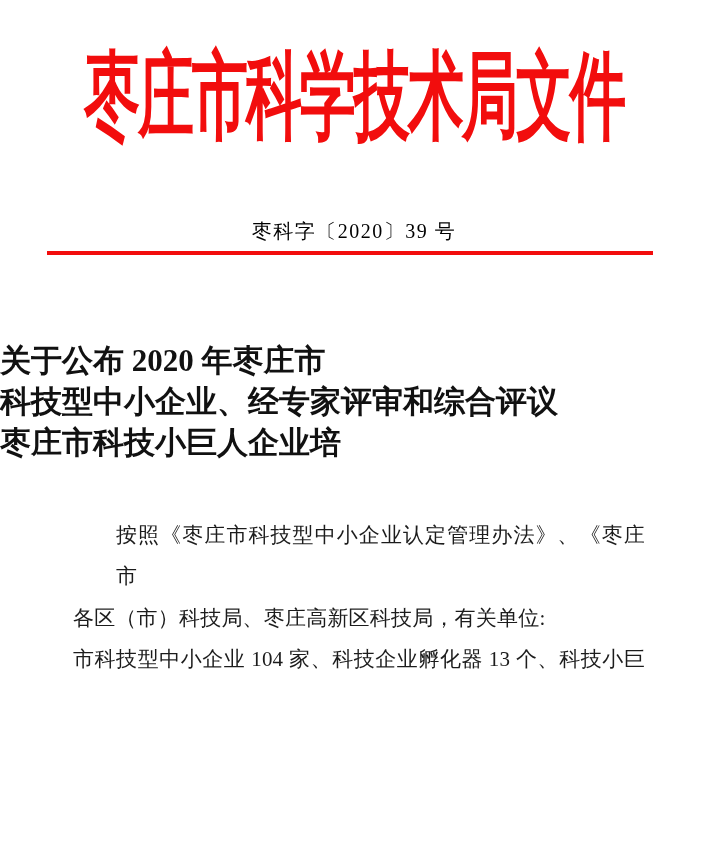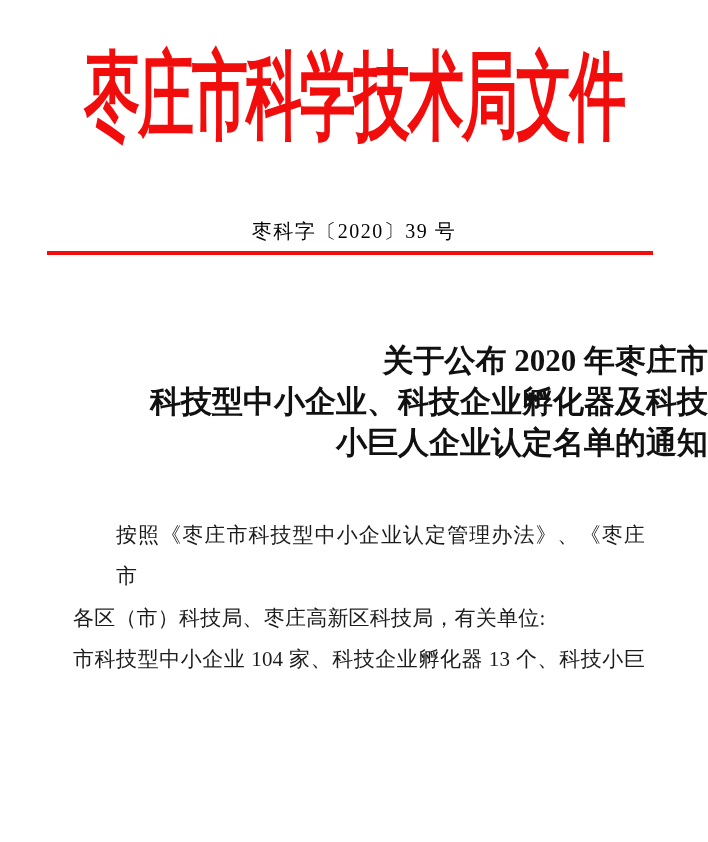--- a/index.html
+++ b/index.html
@@ -52,21 +52,21 @@
     width: 606px;
     height: 4px;
     background: #f20d0d;
   }
   
   .title {
     position: absolute;
     top: 340px;
     left: 0;
     width: 100%;
-    text-align: right;
+    text-align: left;
     font-size: 31px;
     font-weight: bold;
     line-height: 41px;
     color: #111111;
   }
   
   .body {
     position: absolute;
     top: 515px;
     left: 73px;
@@ -93,22 +93,22 @@
   <div class="agency">
     <span class="stretch">枣庄市科学技术局文件</span>
   </div>
 
   <div class="docnum">枣科字〔2020〕39 号</div>
 
   <div class="redline"></div>
 
   <div class="title">
     <div>关于公布 2020 年枣庄市</div>
-    <div>科技型中小企业、科技企业孵化器及科技</div>
-    <div>小巨人企业认定名单的通知</div>
+    <div>科技型中小企业、经专家评审和综合评议</div>
+    <div>枣庄市科技小巨人企业培</div>
   </div>
 
   <div class="body">
     <div class="line j indent">按照《枣庄市科技型中小企业认定管理办法》、《枣庄市</div>
     <div class="line">各区（市）科技局、枣庄高新区科技局，有关单位:</div>
     <div class="line j">市科技型中小企业 104 家、科技企业孵化器 13 个、科技小巨</div>
 
   </div>
 
 </div>

